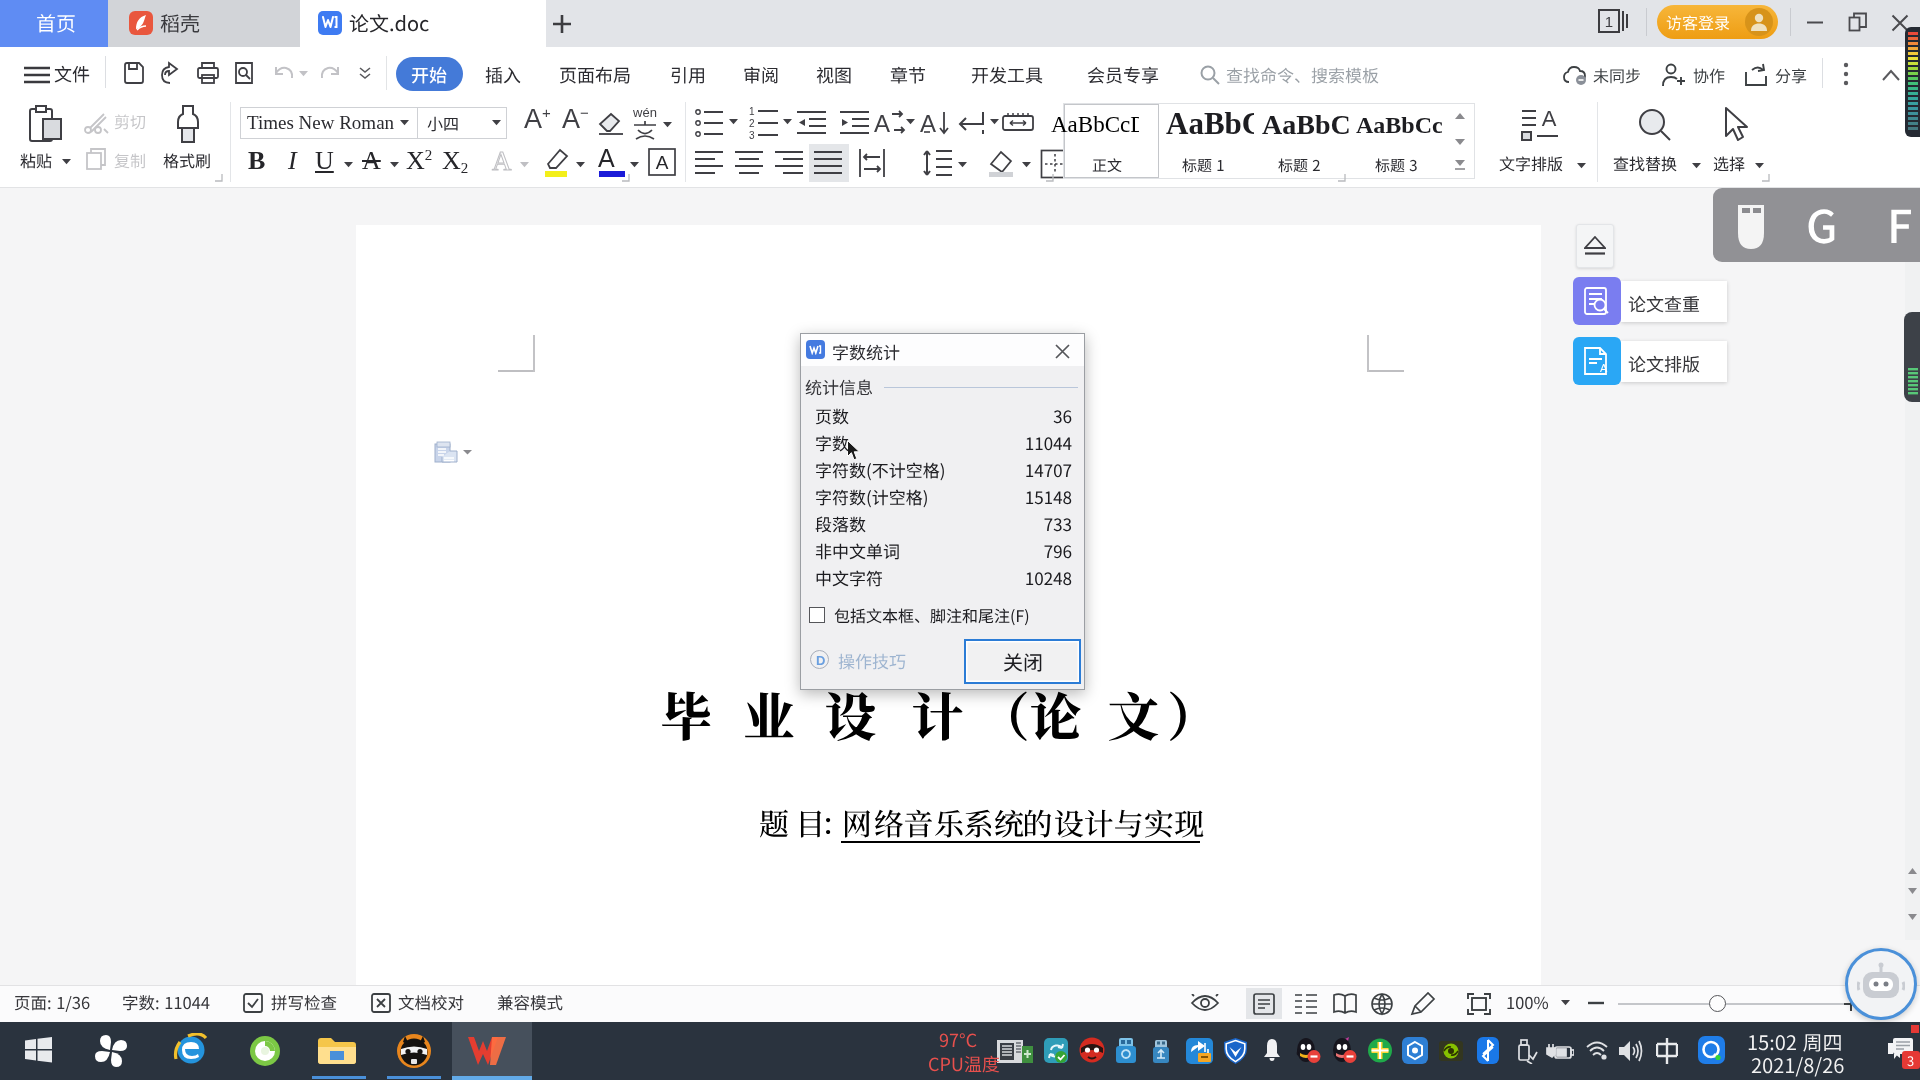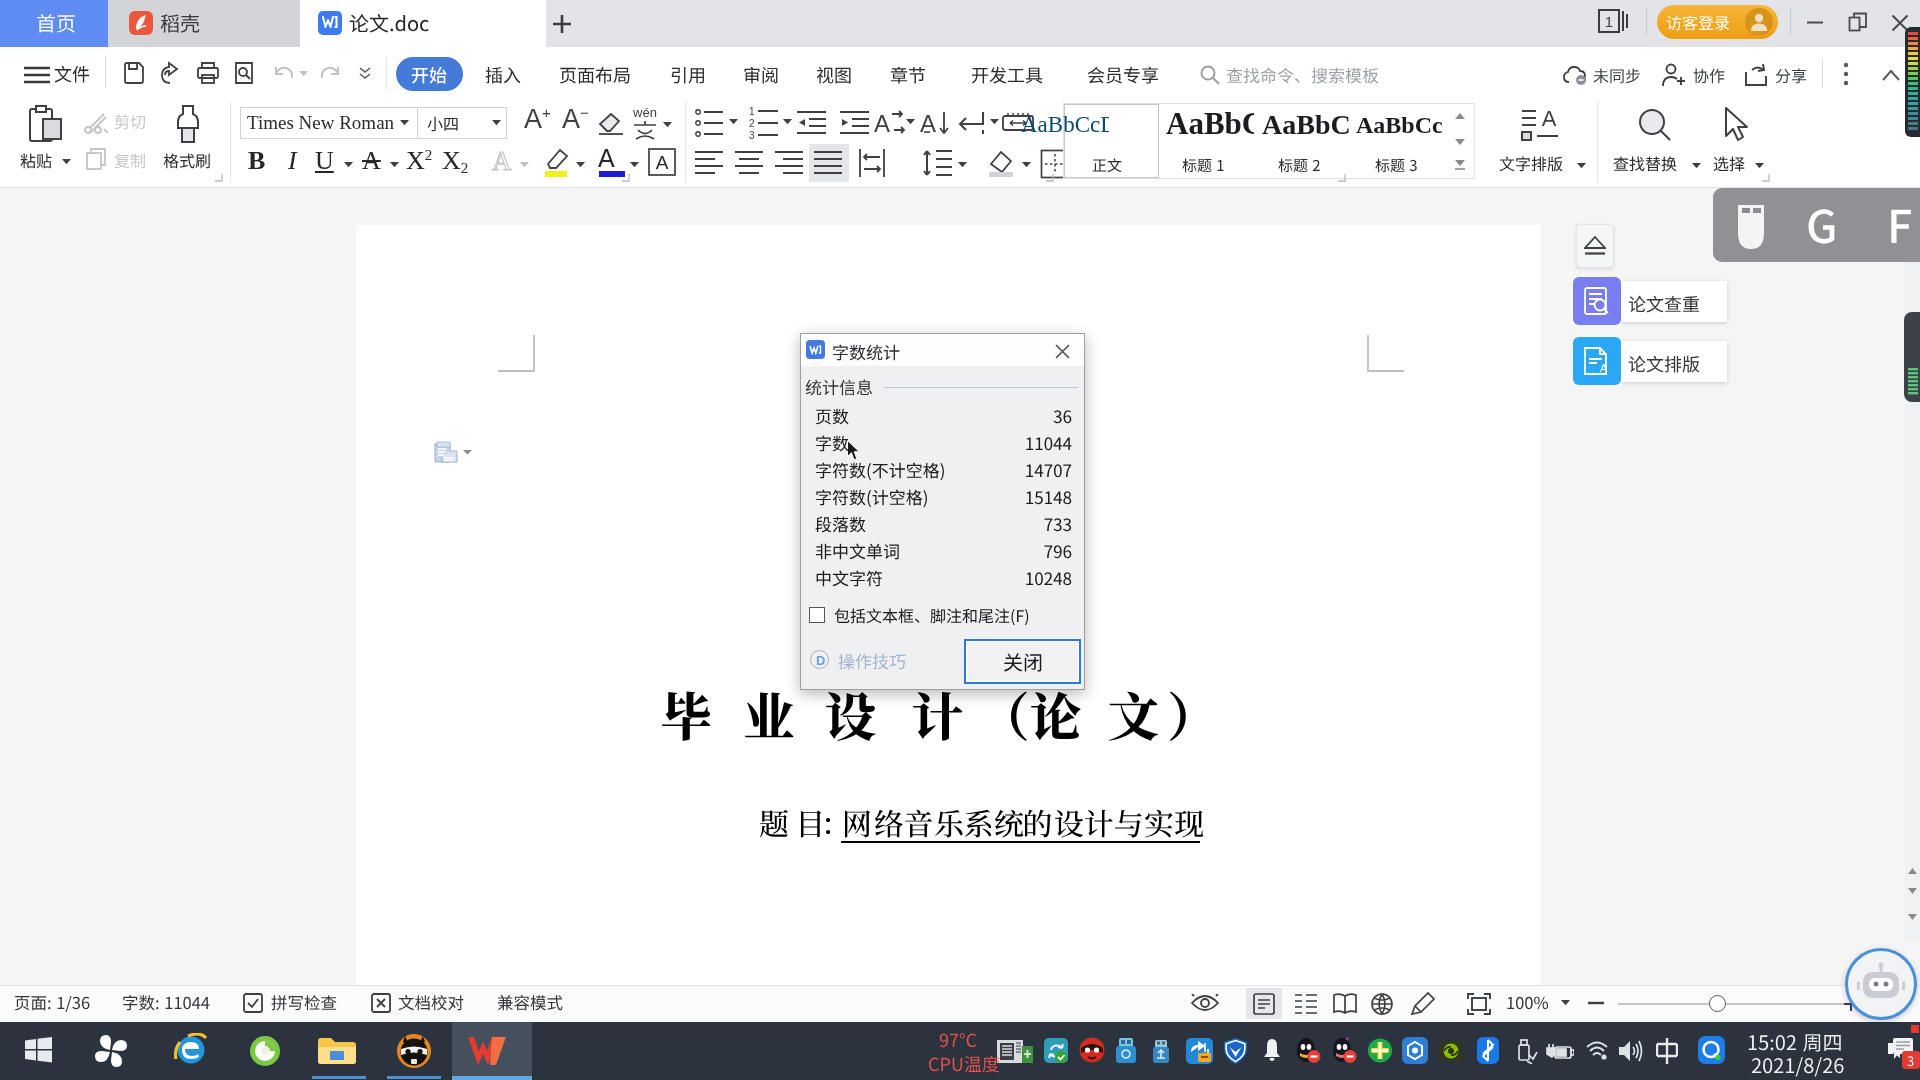--- a/index.html
+++ b/index.html
@@ -298,21 +298,21 @@
 <svg class="abs" style="left:1040px;top:149px" width="30" height="30" viewBox="0 0 30 30" stroke="#3f3f44" fill="none">
     <rect x="1.5" y="1.5" width="27" height="27" stroke-width="1.7"></rect>
     <path d="M15 5 V25 M5 15 H25" stroke-width="1.5" stroke-dasharray="2.5 2.5"></path>
   </svg>
 <svg class="abs" style="left:1076px;top:162px" width="9" height="6" viewBox="0 0 9 6">
     <path d="M0 0L4.5 5.2L9 0" fill="#3f3f44"></path>
   </svg>
 
 <div class="abs" style="left:1063px;top:103px;width:412px;height:76px;background:#fff;border:1px solid #e0e2e5"></div>
 <div class="abs" style="left:1064px;top:104px;width:95px;height:74px;background:#fff;border:1px solid #c4c6ca"></div>
-<div class="abs" style="left:1021px;top:112px;width:88px;height:30px;font-family:'Liberation Serif';font-size:23px;color:#0c4a6e;overflow:hidden">AaBbCcD</div>
+<div class="abs" style="left:1051px;top:112px;width:88px;height:30px;font-family:'Liberation Serif';font-size:23px;color:#000000;overflow:hidden">AaBbCcD</div>
 <div class="abs" style="left:1166px;top:106px;width:88px;height:36px;font-family:'Liberation Serif';font-weight:bold;font-size:31px;color:#1d1d21;overflow:hidden">AaBbC</div>
 <div class="abs" style="left:1262px;top:109px;width:88px;height:34px;font-family:'Liberation Serif';font-weight:bold;font-size:28px;color:#1d1d21;overflow:hidden">AaBbC•</div>
 <div class="abs" style="left:1356px;top:112px;width:86px;height:30px;font-family:'Liberation Serif';font-weight:bold;font-size:24px;color:#1d1d21;overflow:hidden">AaBbCcl</div>
 <svg class="abs" style="left:1455px;top:113px" width="10" height="7" viewBox="0 0 10 7">
     <path d="M5 0L10 6H0Z" fill="#8a8a8e"></path>
   </svg>
 <svg class="abs" style="left:1455px;top:138px" width="10" height="7" viewBox="0 0 10 7">
     <path d="M5 7L10 1H0Z" fill="#8a8a8e"></path>
   </svg>
 <svg class="abs" style="left:1455px;top:160px" width="10" height="12" viewBox="0 0 10 12">

